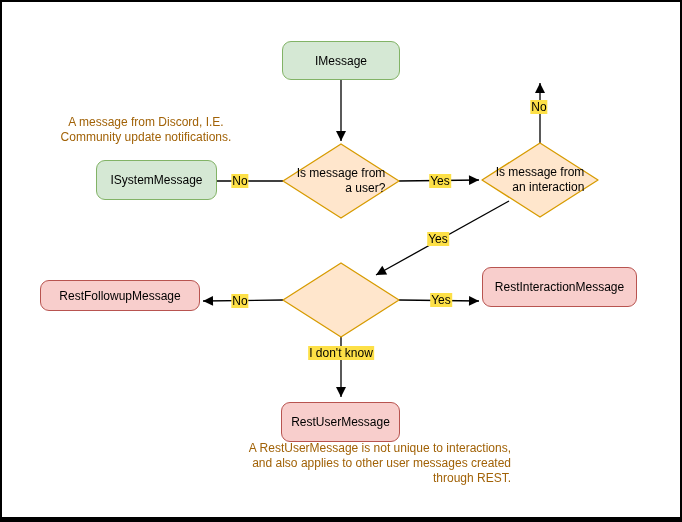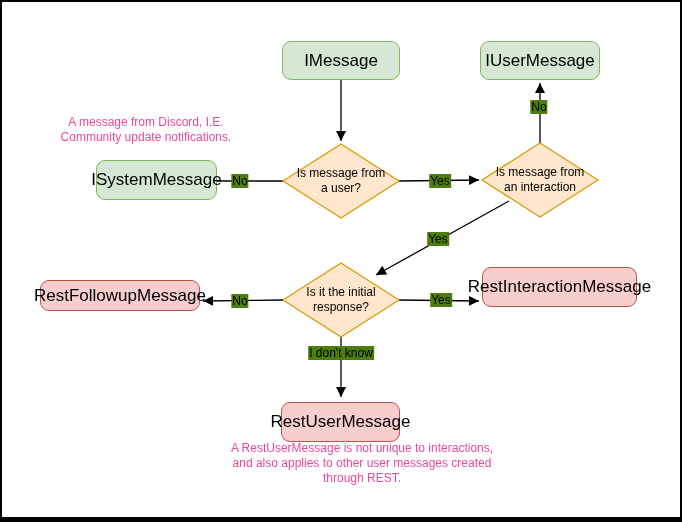--- a/index.html
+++ b/index.html
@@ -31,58 +31,58 @@
   }
 
   .node {
     position: absolute;
     z-index: 2;
     display: flex;
     align-items: center;
     justify-content: center;
     border-radius: 9px;
     border: 1.3px solid;
-    font-size: 17px;
+    font-size: 12px;
     color: #000;
     text-align: center;
   }
   .node-green { background: #d5e8d4; border-color: #82b366; }
   .node-pink  { background: #f8cecc; border-color: #b85450; }
 
   .diamond-label {
     position: absolute;
     z-index: 3;
     display: flex;
     align-items: center;
     justify-content: center;
     font-size: 12px;
     line-height: 15px;
     color: #000;
-    text-align: center;
+    text-align: right;
     white-space: pre-line;
     pointer-events: none;
   }
 
   .edge-label {
     position: absolute;
     z-index: 4;
     transform: translate(-50%, -50%);
-    background: #4d7c0f;
+    background: #fde047;
     padding: 0 1px;
     font-size: 12px;
     color: #000;
     white-space: nowrap;
   }
 
   .annotation {
     position: absolute;
     z-index: 2;
     font-size: 12px;
     line-height: 15px;
-    color: #ec4899;
+    color: #a16207;
     text-align: center;
     white-space: pre-line;
   }
 </style>
 </head>
 <body>
 
 <div class="canvas">
 
   <svg class="edges-layer" width="682" height="522" viewBox="0 0 682 522" xmlns="http://www.w3.org/2000/svg">
@@ -103,23 +103,20 @@
 
     <polygon points="283,181 341,144 399,181 341,218" fill="#ffe6cc" stroke="#d79b00" stroke-width="1.3" stroke-linejoin="round"></polygon>
     <polygon points="482,180 540,143 598,180 540,217" fill="#ffe6cc" stroke="#d79b00" stroke-width="1.3" stroke-linejoin="round"></polygon>
     <polygon points="283,300 341,263 399,300 341,337" fill="#ffe6cc" stroke="#d79b00" stroke-width="1.3" stroke-linejoin="round"></polygon>
   </svg>
 
   <div class="node node-green" style="left:282px; top:41px; width:118px; height:39px;">
     <span>IMessage</span>
   </div>
 
-  <div class="node node-green" style="left:480px; top:41px; width:120px; height:39px;">
-    <span>IUserMessage</span>
-  </div>
 
   <div class="node node-green" style="left:96px; top:160px; width:121px; height:40px;">
     <span>ISystemMessage</span>
   </div>
 
   <div class="node node-pink" style="left:40px; top:280px; width:160px; height:31px;">
     <span>RestFollowupMessage</span>
   </div>
 
   <div class="node node-pink" style="left:482px; top:267px; width:155px; height:40px;">
@@ -127,31 +124,29 @@
   </div>
 
   <div class="node node-pink" style="left:281px; top:402px; width:119px; height:40px;">
     <span>RestUserMessage</span>
   </div>
 
   <div class="diamond-label" style="left:283px; top:144px; width:116px; height:74px;">Is message from
 a user?</div>
   <div class="diamond-label" style="left:482px; top:143px; width:116px; height:74px;">Is message from
 an interaction</div>
-  <div class="diamond-label" style="left:283px; top:263px; width:116px; height:74px;">Is it the initial
-response?</div>
 
   <div class="edge-label" style="left:240px; top:181px;">No</div>
   <div class="edge-label" style="left:440px; top:181px;">Yes</div>
   <div class="edge-label" style="left:539px; top:107px;">No</div>
   <div class="edge-label" style="left:438px; top:239px;">Yes</div>
   <div class="edge-label" style="left:240px; top:301px;">No</div>
   <div class="edge-label" style="left:441px; top:300px;">Yes</div>
   <div class="edge-label" style="left:341px; top:353px;">I don't know</div>
 
   <div class="annotation" style="left:36px; top:115px; width:220px;">A message from Discord, I.E.
 Community update notifications.</div>
-  <div class="annotation" style="left:192px; top:441px; width:340px;">A RestUserMessage is not unique to interactions,
+  <div class="annotation" style="left:171px; top:441px; width:340px;text-align:right;">A RestUserMessage is not unique to interactions,
 and also applies to other user messages created
 through REST.</div>
 
   <div class="frame"></div>
 </div>
 
 </body></html>

